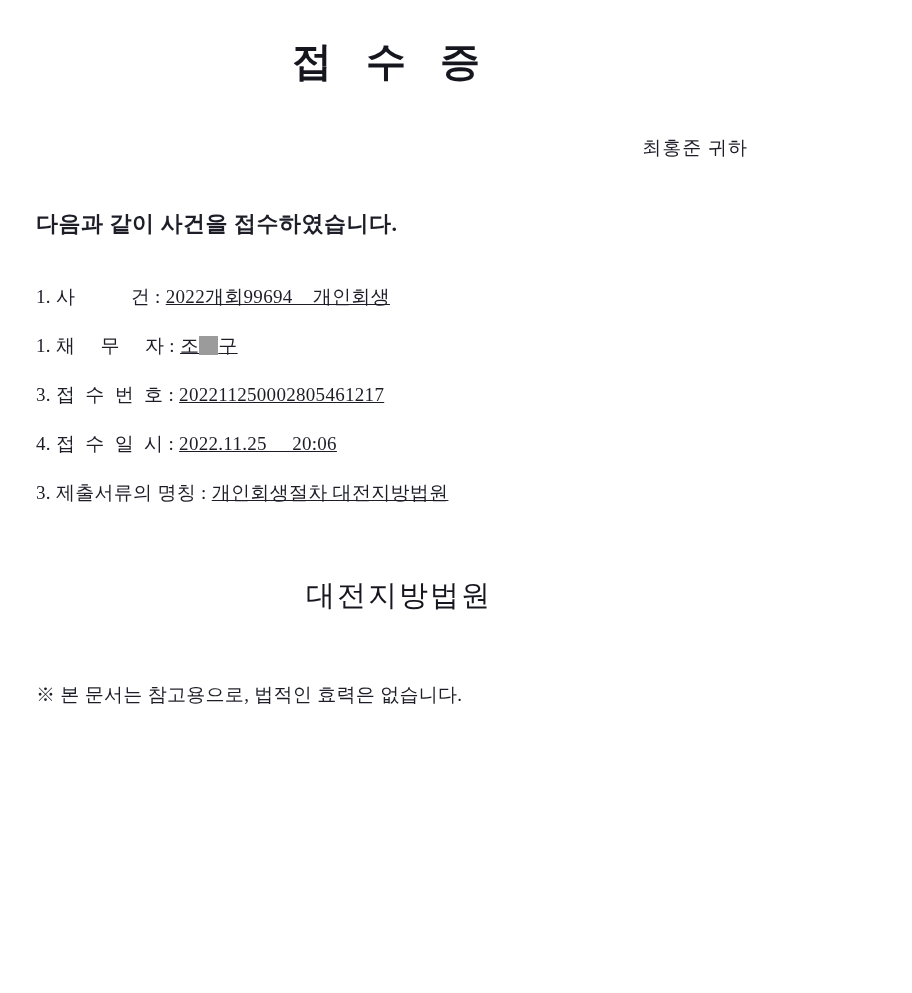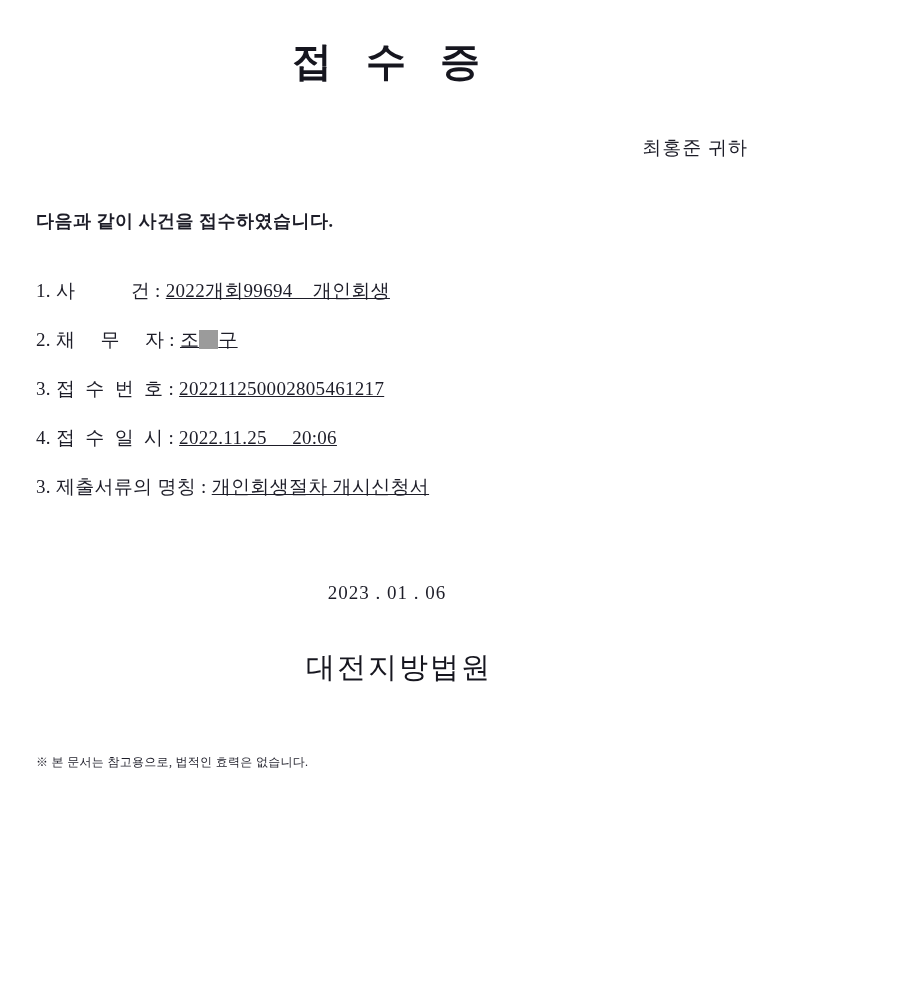--- a/index.html
+++ b/index.html
@@ -36,21 +36,21 @@
   .recipient {
     text-align: right;
     font-size: 19px;
     padding-right: 36px;
     padding-top: 46px;
     letter-spacing: 1px;
     color: #1d1d28;
   }
 
   .lead {
-    font-size: 18px;
+    font-size: 22px;
     font-weight: bold;
     padding-left: 36px;
     padding-top: 48px;
     letter-spacing: 0.5px;
   }
 
   .items {
     padding-left: 36px;
     padding-top: 48px;
   }
@@ -93,50 +93,49 @@
     text-align: center;
     font-size: 29px;
     padding-top: 44px;
     padding-right: 10px;
     letter-spacing: 2px;
     color: #16161f;
     padding-left: 24px;
   }
 
   .footnote {
-    font-size: 12px;
+    font-size: 19px;
     padding-left: 36px;
     padding-top: 66px;
     letter-spacing: 0.3px;
   }
 </style>
 </head>
 <body>
 
 <div class="page">
 
   <div class="doc-title">접 수 증</div>
 
   <div class="recipient">최홍준 귀하</div>
 
   <div class="lead">다음과 같이 사건을 접수하였습니다.</div>
 
   <div class="items">
 
     <div class="item"><span class="num">1. 사           건 : </span><span class="val">2022개회99694    개인회생</span></div>
 
-    <div class="item"><span class="num">2. 채     무     자 : </span><span class="val">조</span><span class="redacted"></span><span class="val">구</span></div>
+    <div class="item"><span class="num">1. 채     무     자 : </span><span class="val">조</span><span class="redacted"></span><span class="val">구</span></div>
 
     <div class="item"><span class="num">3. 접  수  번  호 : </span><span class="val">202211250002805461217</span></div>
 
     <div class="item"><span class="num">4. 접  수  일  시 : </span><span class="val">2022.11.25     20:06</span></div>
 
-    <div class="item"><span class="num">3. 제출서류의 명칭 : </span><span class="val">개인회생절차 개시신청서</span></div>
+    <div class="item"><span class="num">3. 제출서류의 명칭 : </span><span class="val">개인회생절차 대전지방법원</span></div>
 
   </div>
 
-  <div class="date-line">2023 . 01 . 06</div>
 
   <div class="court">대전지방법원</div>
 
   <div class="footnote">※ 본 문서는 참고용으로, 법적인 효력은 없습니다.</div>
 
 </div>
 
 </body></html>

